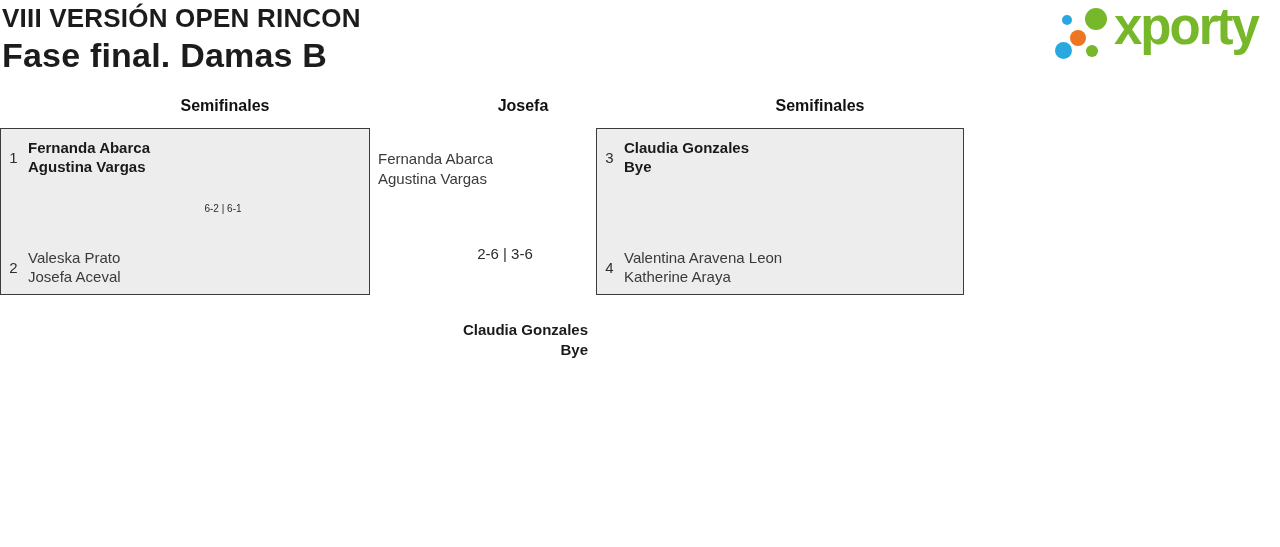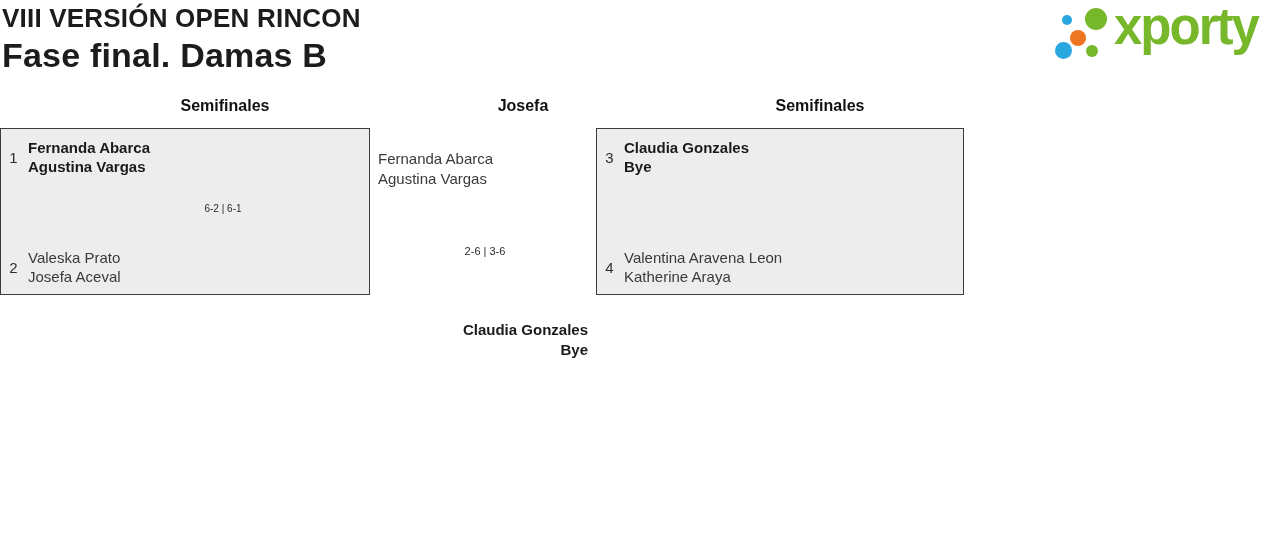--- a/index.html
+++ b/index.html
@@ -111,24 +111,24 @@
   .final-team {
     position: absolute;
     left: 378px; top: 149px;
     font-size: 15px;
     line-height: 19.5px;
     font-weight: 400;
     color: #3a3a3a;
   }
   .final-score {
     position: absolute;
-    left: 372px; top: 245px;
+    left: 392px; top: 245px;
     width: 226px;
     text-align: center;
-    font-size: 11px;
+    font-size: 15px;
     color: #2b2b2b;
   }
   .final-winner {
     position: absolute;
     left: 330px; top: 320px;
     width: 258px;
     text-align: right;
     font-size: 15px;
     line-height: 19.5px;
     font-weight: 700;

